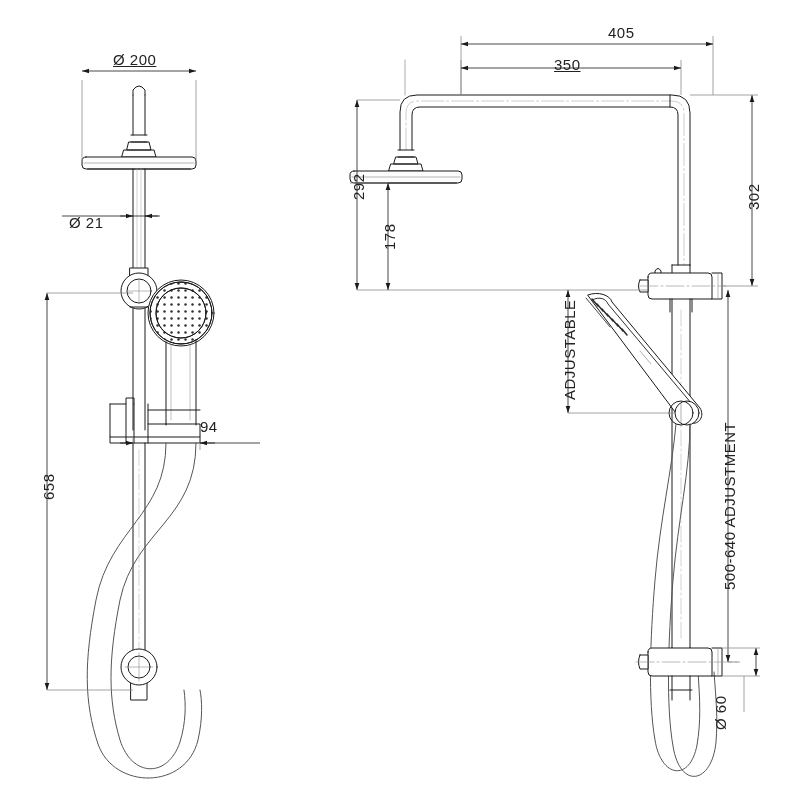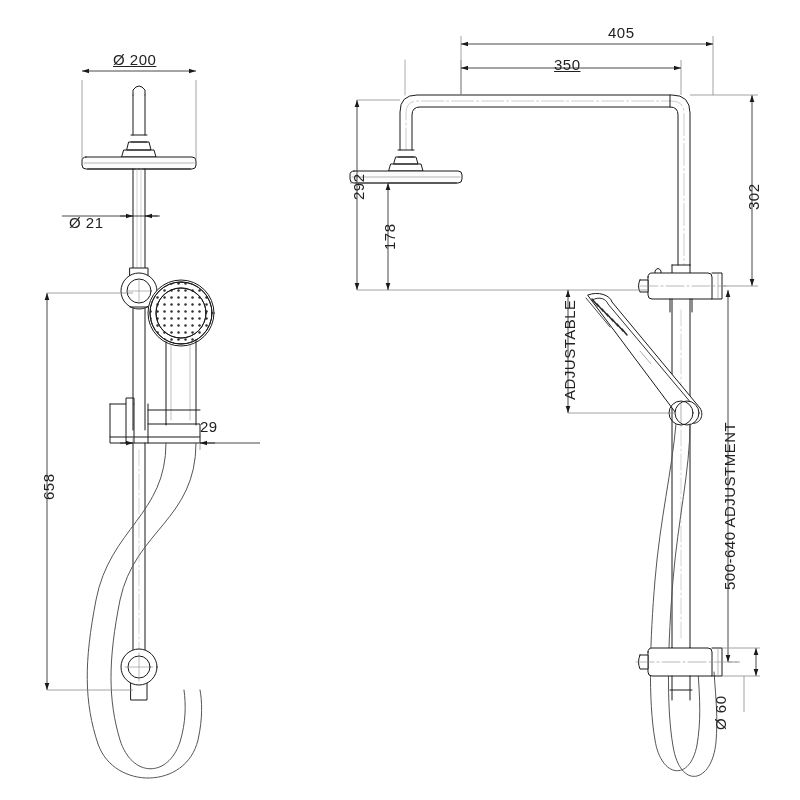--- a/index.html
+++ b/index.html
@@ -211,21 +211,21 @@
       <path d="M744,676 L744,712"></path>
     </g>
   </svg>
 
   <div class="dim-text" style="left:113px;top:51px;text-decoration:underline;">Ø 200</div>
 
   <div class="dim-text" style="left:69px;top:198px;margin-top:16px;">Ø 21</div>
 
   <div class="dim-text v" style="left:40px;top:500px;transform:rotate(-90deg);">658</div>
 
-  <div class="dim-text" style="left:200px;top:418px;">29</div>
+  <div class="dim-text" style="left:200px;top:418px;">94</div>
 
   <div class="dim-text" style="left:608px;top:24px;text-align:right;">405</div>
 
   <div class="dim-text" style="left:554px;top:56px;text-decoration:underline;">350</div>
 
   <div class="dim-text v" style="left:350px;top:200px;transform:rotate(-90deg);">292</div>
 
   <div class="dim-text v" style="left:381px;top:250px;transform:rotate(-90deg);">178</div>
 
   <div class="dim-text v" style="left:745px;top:210px;transform:rotate(-90deg);">302</div>

